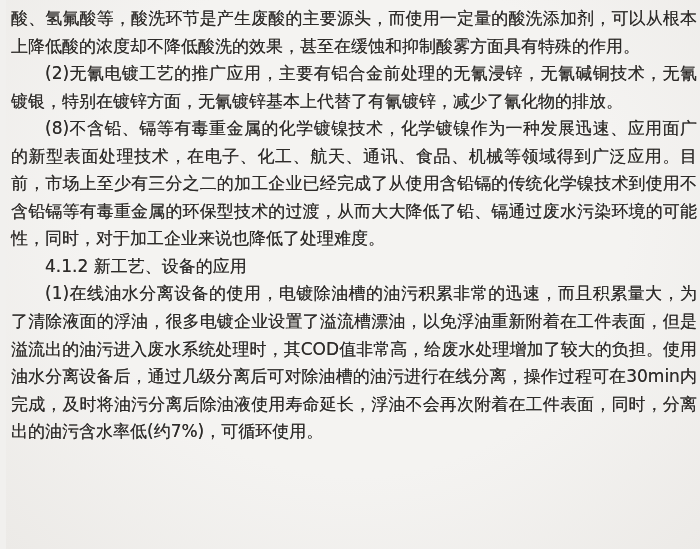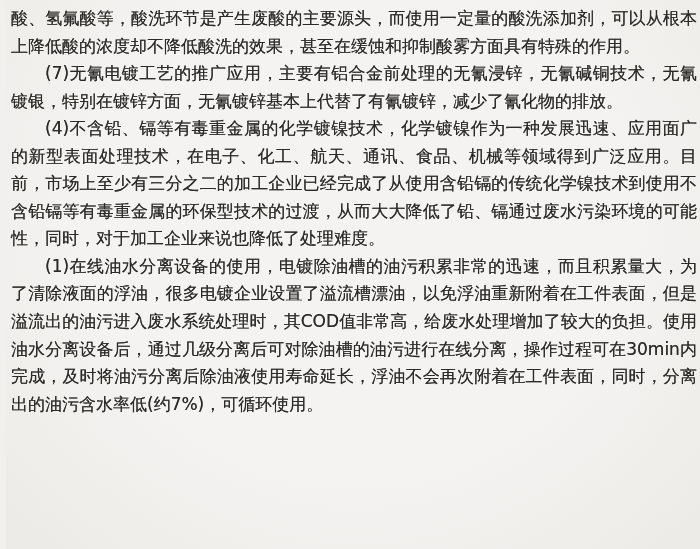--- a/index.html
+++ b/index.html
@@ -36,16 +36,17 @@
   }
   .page p.heading {
     text-indent: 2em;
   }
 </style>
 </head>
 <body>
 
 <div class="page">
   <p class="continuation">酸、氢氟酸等，酸洗环节是产生废酸的主要源头，而使用一定量的酸洗添加剂，可以从根本上降低酸的浓度却不降低酸洗的效果，甚至在缓蚀和抑制酸雾方面具有特殊的作用。</p>
-  <p>(7)无氰电镀工艺的推广应用，主要有铝合金前处理的无氰浸锌，无氰碱铜技术，无氰镀银，特别在镀锌方面，无氰镀锌基本上代替了有氰镀锌，减少了氰化物的排放。</p>
-  <p>(4)不含铅、镉等有毒重金属的化学镀镍技术，化学镀镍作为一种发展迅速、应用面广的新型表面处理技术，在电子、化工、航天、通讯、食品、机械等领域得到广泛应用。目前，市场上至少有三分之二的加工企业已经完成了从使用含铅镉的传统化学镍技术到使用不含铅镉等有毒重金属的环保型技术的过渡，从而大大降低了铅、镉通过废水污染环境的可能性，同时，对于加工企业来说也降低了处理难度。</p>
+  <p>(2)无氰电镀工艺的推广应用，主要有铝合金前处理的无氰浸锌，无氰碱铜技术，无氰镀银，特别在镀锌方面，无氰镀锌基本上代替了有氰镀锌，减少了氰化物的排放。</p>
+  <p>(8)不含铅、镉等有毒重金属的化学镀镍技术，化学镀镍作为一种发展迅速、应用面广的新型表面处理技术，在电子、化工、航天、通讯、食品、机械等领域得到广泛应用。目前，市场上至少有三分之二的加工企业已经完成了从使用含铅镉的传统化学镍技术到使用不含铅镉等有毒重金属的环保型技术的过渡，从而大大降低了铅、镉通过废水污染环境的可能性，同时，对于加工企业来说也降低了处理难度。</p>
+  <p class="heading">4.1.2 新工艺、设备的应用</p>
   <p>(1)在线油水分离设备的使用，电镀除油槽的油污积累非常的迅速，而且积累量大，为了清除液面的浮油，很多电镀企业设置了溢流槽漂油，以免浮油重新附着在工件表面，但是溢流出的油污进入废水系统处理时，其COD值非常高，给废水处理增加了较大的负担。使用油水分离设备后，通过几级分离后可对除油槽的油污进行在线分离，操作过程可在30min内完成，及时将油污分离后除油液使用寿命延长，浮油不会再次附着在工件表面，同时，分离出的油污含水率低(约7%)，可循环使用。</p>
 </div>
 
 </body></html>

